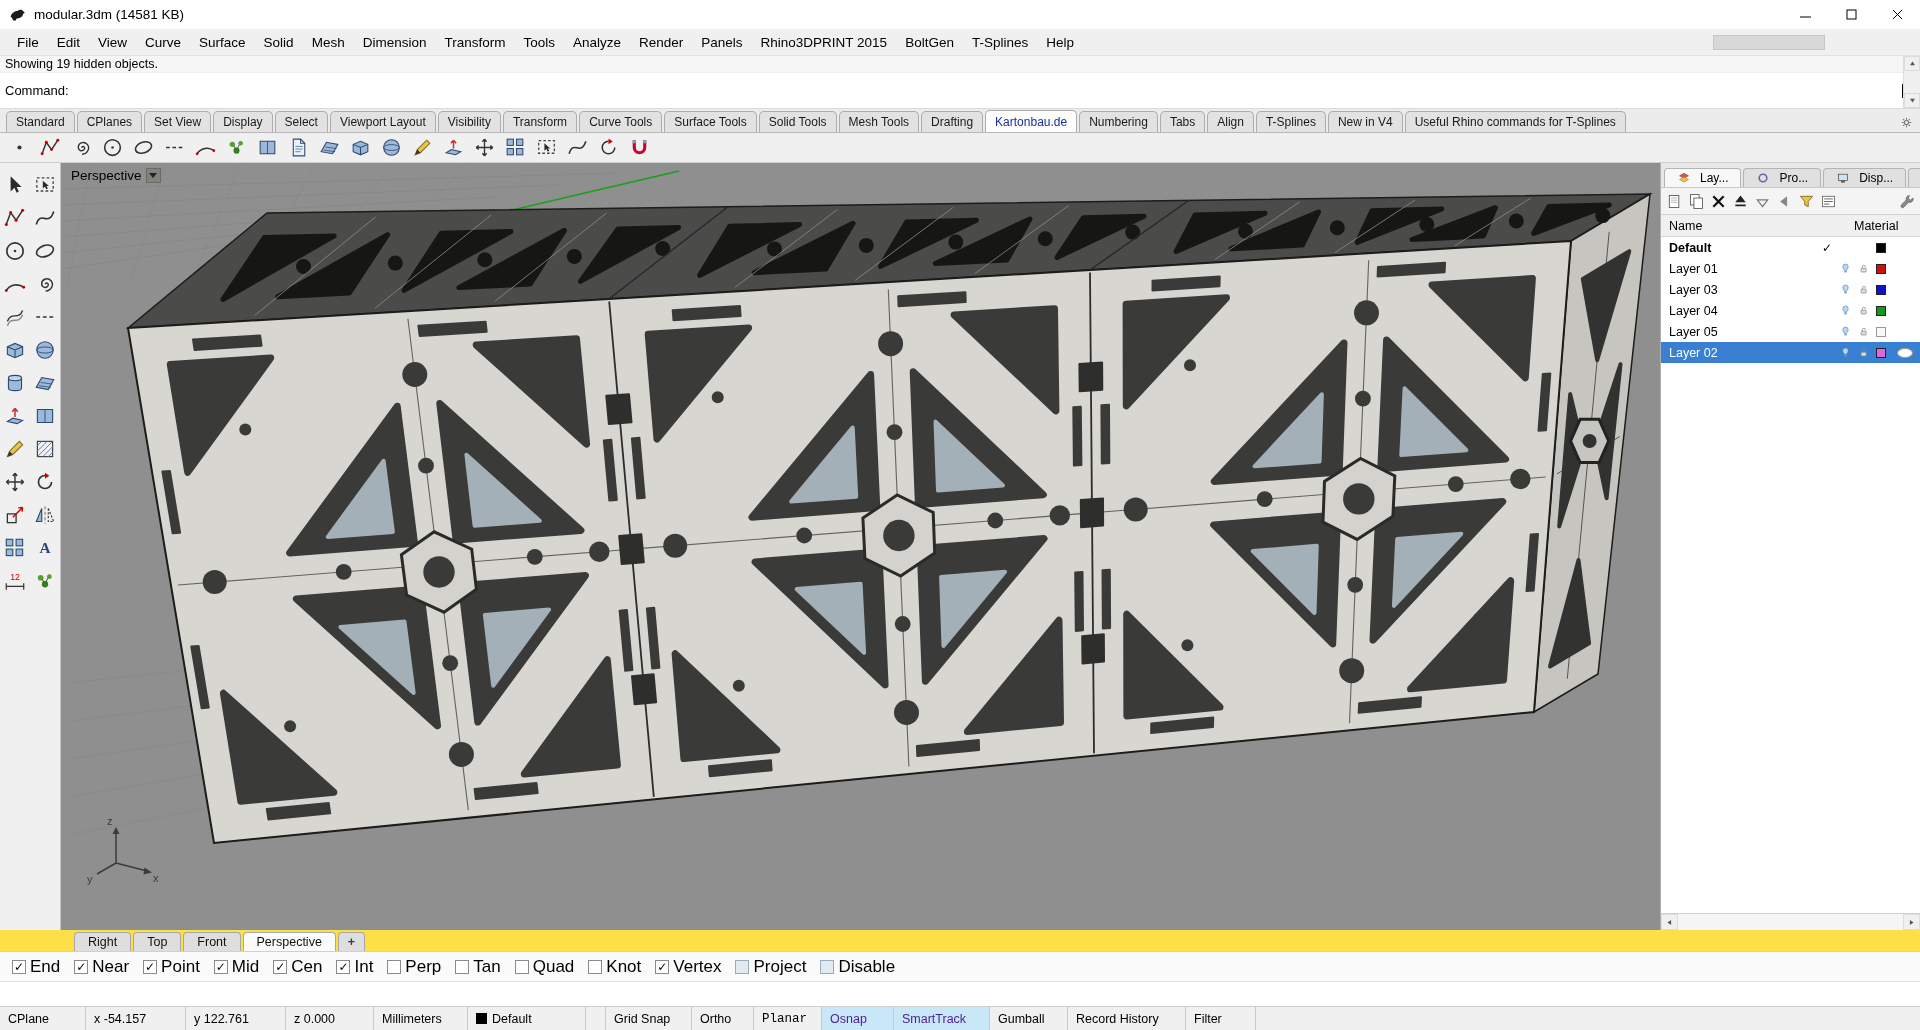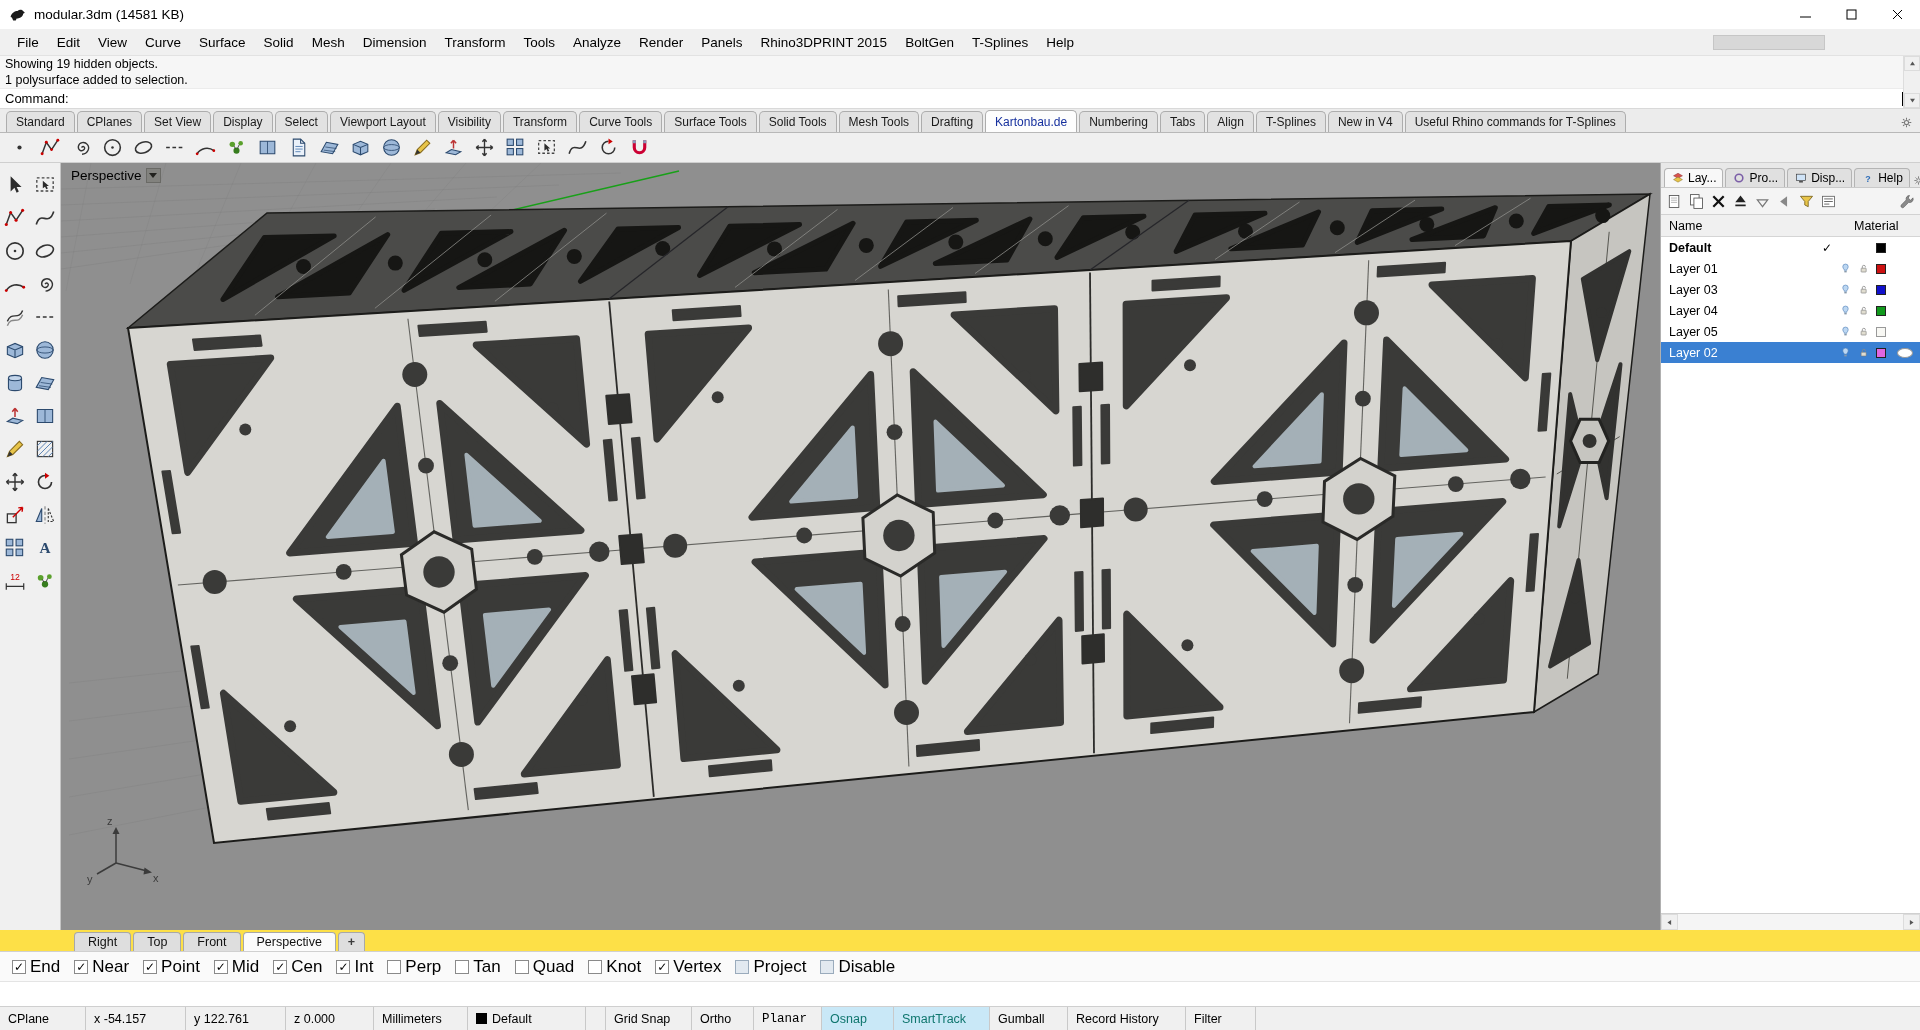--- a/index.html
+++ b/index.html
@@ -30,21 +30,21 @@
 .main-toolbar{height:30px;background:#f0f0f0;display:flex;align-items:center;gap:8px;padding-left:8px;border-bottom:1px solid #cfcfcf;}
 .main{display:flex;height:767px;}
 .left-toolbar{width:61px;background:#f0f0f0;border-right:1px solid #c5c5c5;display:grid;grid-template-columns:26px 26px;justify-content:center;align-content:start;padding-top:10px;gap:9px 4px;}
 .viewport{flex:1;position:relative;background:#8f8f8f;overflow:hidden;}
 .viewport svg{display:block;width:100%;height:100%;}
 .vp-label{position:absolute;top:5px;left:10px;display:flex;align-items:center;font-size:13.5px;color:#000;}
 .vp-arrow{margin-left:4px;width:15px;height:15px;background:#82827e;border:1px solid #6a6a66;display:flex;align-items:center;justify-content:center;}
 .tri-down{width:0;height:0;border-left:4px solid transparent;border-right:4px solid transparent;border-top:5px solid #22221e;}
 .right-panel{width:260px;background:#f0f0f0;border-left:1px solid #b0b0b0;display:flex;flex-direction:column;}
 .panel-tabs{height:25px;display:flex;align-items:flex-end;padding:2px 2px 0 3px;background:#e8e8e8;border-bottom:1px solid #c9c9c9;}
-.ptab{display:flex;align-items:center;gap:3px;font-size:12px;padding:2px 6px;background:#e0e0e0;border:1px solid #b4b4b4;border-bottom:none;border-radius:4px 4px 0 0;margin-right:2px;white-space:nowrap;}
+.ptab{display:flex;align-items:center;gap:9px;font-size:12px;padding:2px 12px;background:#e0e0e0;border:1px solid #b4b4b4;border-bottom:none;border-radius:4px 4px 0 0;margin-right:2px;white-space:nowrap;}
 .ptab.active{background:#f8f8f8;}
 .panel-options{margin-left:auto;margin-right:3px;display:flex;}
 .panel-toolbar{height:27px;display:flex;align-items:center;gap:3px;padding:0 4px;border-bottom:1px solid #d2d2d2;background:#f4f4f4;}
 .panel-toolbar .icw:last-child{margin-left:auto;}
 .layer-header{height:22px;display:flex;align-items:center;background:#f0f0f0;border-bottom:1px solid #d5d5d5;font-size:12.5px;}
 .lh-name{flex:1;padding-left:8px;}
 .lh-mat{width:66px;}
 .layer-list{background:#fff;flex:1;display:flex;flex-direction:column;overflow:hidden;}
 .lrow{height:21px;display:flex;align-items:center;font-size:12.5px;flex:none;}
 .lrow.sel{background:#3a80d2;color:#fff;}
@@ -63,21 +63,21 @@
 .vtab.active{background:#fbfbfb;}
 .vtab.plus{padding:2px 9px;color:#3c3c3c;font-weight:bold;}
 .osnap-bar{height:30px;background:#fafafa;display:flex;align-items:center;padding-left:12px;border-bottom:1px solid #e4e4e4;}
 .osnap-item{display:flex;align-items:center;margin-right:14px;}
 .cb{width:14px;height:14px;background:#fff;border:1px solid #8a8a8a;display:flex;align-items:center;justify-content:center;font-size:12px;font-weight:bold;line-height:1;}
 .cb.muted{background:#e2e9f0;border-color:#9aabbc;}
 .cb-label{margin-left:4px;font-size:17px;}
 .filler{height:24px;background:#ffffff;}
 .status-bar{height:24px;background:#f0f0f0;border-top:1px solid #cfcfcf;display:flex;align-items:stretch;font-size:12.5px;}
 .sseg{display:flex;align-items:center;padding:0 8px;border-right:1px solid #c9c9c9;white-space:nowrap;overflow:hidden;flex:none;}
-.sseg.active{background:#c9e8f7;color:#0f766e;}
+.sseg.active{background:#c9e8f7;color:#4c1d95;}
 .mini-swatch{width:11px;height:11px;background:#000;margin-right:5px;flex:none;display:block;}
 .icw{display:flex;align-items:center;justify-content:center;}
 </style>
 </head>
 <body>
 
 <div class="app">
 
   <div class="titlebar">
     <span class="app-icon icw" id="app-icon">
@@ -124,21 +124,20 @@
         <div class="menu-item">BoltGen</div>
         <div class="menu-item">T-Splines</div>
         <div class="menu-item">Help</div>
       </div>
     <div class="menu-placeholder"></div>
   </div>
 
   <div class="cmd-area">
     <div class="cmd-lines">
       <div class="cmd-hist">Showing 19 hidden objects.</div>
-      <div class="cmd-hist">1 polysurface added to selection.</div>
       <div class="cmd-prompt-row">
         <span>Command:</span>
         <span class="caret"></span>
       </div>
     </div>
     <div class="cmd-scroll">
       <div class="sb-btn" id="cs-up">
           <svg width="9" height="9" viewBox="0 0 22 22">
             <polygon points="11,6 17,15 5,15" fill="#555"></polygon>
           </svg>

